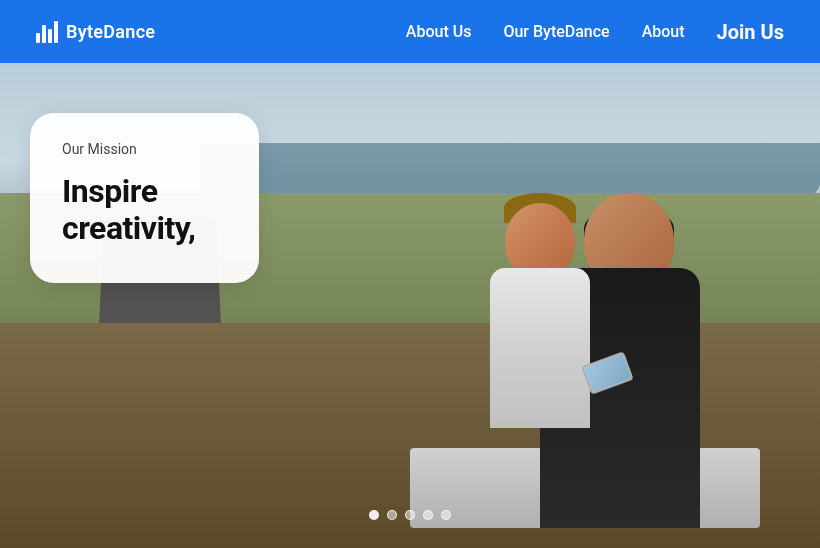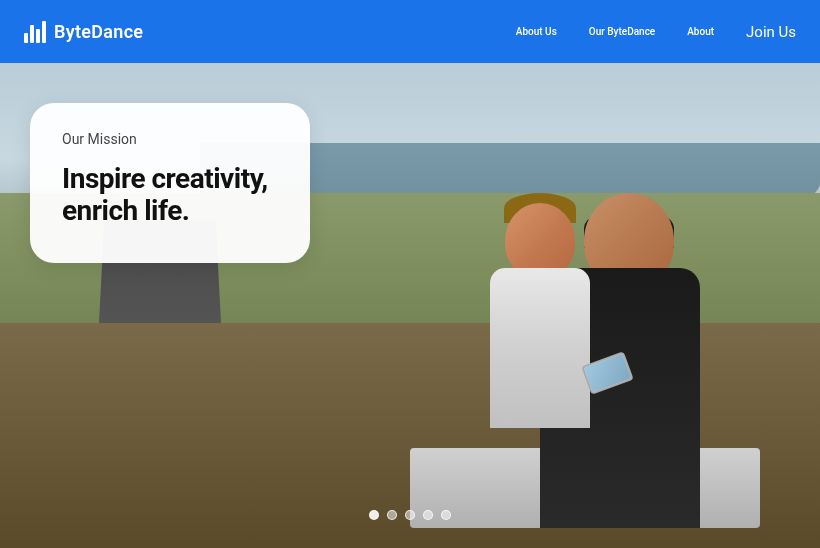--- a/index.html
+++ b/index.html
@@ -4,21 +4,21 @@
   <style>
     * { margin: 0; padding: 0; box-sizing: border-box; }
     body { width: 820px; height: 548px; overflow: hidden; font-family: -apple-system, BlinkMacSystemFont, 'Segoe UI', Roboto, sans-serif; }
 
     
     .header {
       background: #1a73e8;
       height: 63px;
       display: flex;
       align-items: center;
-      padding: 0 24px;
+      padding: 0 36px;
       position: relative;
       z-index: 10;
     }
     .logo-area {
       display: flex;
       align-items: center;
       gap: 8px;
       color: white;
       flex: 1;
     }
@@ -43,29 +43,29 @@
       font-weight: 600;
       letter-spacing: 0.3px;
     }
     .nav {
       display: flex;
       align-items: center;
       gap: 32px;
     }
     .nav-item {
       color: white;
-      font-size: 10px;
+      font-size: 16px;
       font-weight: 500;
       cursor: pointer;
       white-space: nowrap;
     }
     .nav-join {
       color: white;
-      font-size: 15px;
-      font-weight: 400;
+      font-size: 20px;
+      font-weight: 700;
       cursor: pointer;
     }
 
     
     .hero {
       position: relative;
       width: 820px;
       height: 485px;
       overflow: hidden;
     }
@@ -220,36 +220,36 @@
       right: 0;
       width: 350px;
       height: 80px;
       background: linear-gradient(to bottom, #d0d0d0 0%, #b0b0b0 100%);
       border-radius: 4px;
     }
 
     
     .mission-card {
       position: absolute;
-      top: 40px;
+      top: 50px;
       left: 30px;
-      width: 280px;
+      width: 229px;
       background: rgba(255,255,255,0.95);
       border-radius: 24px;
       padding: 28px 32px 36px 32px;
       box-shadow: 0 4px 20px rgba(0,0,0,0.1);
     }
     .mission-label {
       font-size: 14px;
       color: #444;
       font-weight: 400;
       margin-bottom: 16px;
     }
     .mission-title {
-      font-size: 28px;
+      font-size: 32px;
       font-weight: 700;
       color: #111;
       line-height: 1.15;
       letter-spacing: -0.5px;
     }
 
     
     .dots-container {
       position: absolute;
       bottom: 28px;
@@ -316,21 +316,20 @@
 
     <div class="phone-prop">
       <div class="phone-screen"></div>
     </div>
   </div>
 
   <div class="mission-card">
     <div class="mission-label">Our Mission</div>
     <div class="mission-title">
       <span>Inspire creativity,</span><br>
-      <span>enrich life.</span>
     </div>
   </div>
 
   <div class="dots-container">
     <div class="dot active"></div>
     <div class="dot"></div>
     <div class="dot"></div>
     <div class="dot"></div>
     <div class="dot"></div>
   </div>

